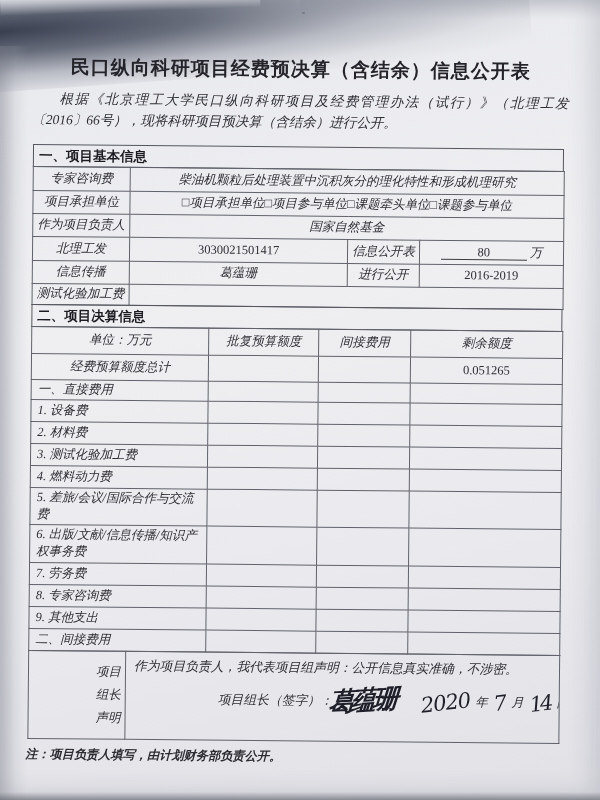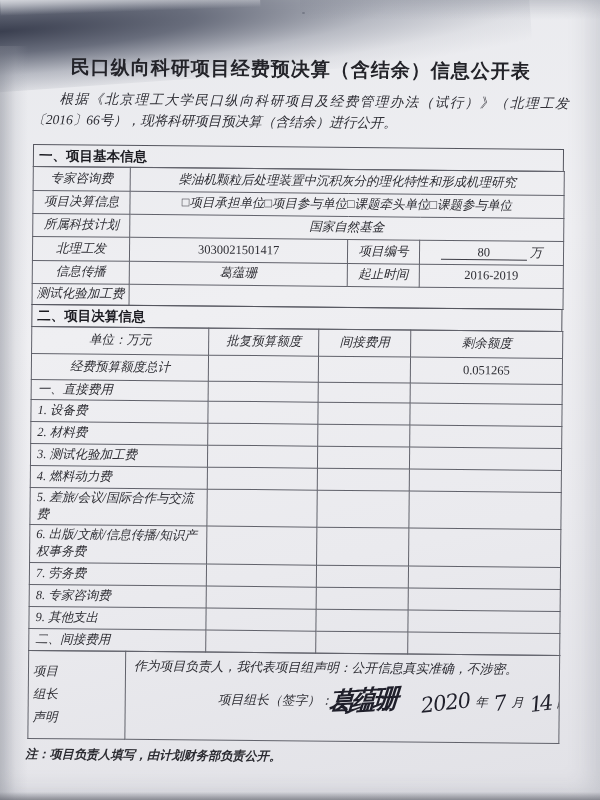--- a/index.html
+++ b/index.html
@@ -39,21 +39,21 @@
     font-family:"Liberation Sans",sans-serif;font-weight:bold;font-size:13.5px;color:#1b1b21;}
   table{border-collapse:collapse;table-layout:fixed;width:531px;margin-top:-1px;}
   td,th{border:1px solid #61626b;font-size:12.5px;font-weight:normal;padding:1px 4px;color:#2e2e34;overflow:hidden;}
   .c{text-align:center;}
   .l{text-align:left;padding-left:6px;}
   tr.h24{height:24px;} tr.h23{height:23px;} tr.h21{height:21px;}
   tr.h27{height:27px;} tr.h26{height:26px;} tr.h20{height:20px;}
   tr.h22{height:22px;} tr.h37{height:37px;} tr.h38{height:38px;} tr.h88{height:88px;}
   .uline{display:inline-block;min-width:86px;text-align:center;border-bottom:1.2px solid #3d3d46;line-height:1.15;}
 
-  .decl-label div{line-height:1.85;text-align:left;}
+  .decl-label div{line-height:1.85;text-align:right;}
   .decl-cell{vertical-align:top;padding:6px 8px 4px;}
   .decl-statement{font-size:12.8px;}
   .decl-sign{display:flex;align-items:center;margin-top:13px;position:relative;}
   .sign-label{margin-left:84px;font-size:12.8px;white-space:nowrap;}
   .hw{font-family:"DejaVu Serif",serif;font-style:italic;color:#1f1f2a;}
   .sig-name{font-size:26px;font-weight:bold;letter-spacing:-4px;transform:rotate(-4deg) skewX(-8deg);display:inline-block;margin:-8px 0 -6px -4px;white-space:nowrap;}
   .date-block{display:flex;align-items:center;margin-left:26px;white-space:nowrap;}
   .hw-num{font-size:21px;transform:rotate(-7deg);display:inline-block;letter-spacing:-1px;}
   .date-unit{font-size:12.5px;margin:0 6px 0 5px;}
   .day-num{letter-spacing:-3px;}
@@ -86,37 +86,37 @@
             <col style="width:218px">
             <col style="width:72px">
             <col style="width:144px">
           </colgroup>
         <tbody>
             <tr class="h24">
           <td class="c kai">专家咨询费</td>
           <td class="c kai" colspan="3">柴油机颗粒后处理装置中沉积灰分的理化特性和形成机理研究</td>
         </tr>
         <tr class="h23">
-          <td class="c kai">项目决算信息</td>
+          <td class="c kai">项目承担单位</td>
           <td class="c kai" colspan="3">□项目承担单位□项目参与单位□课题牵头单位□课题参与单位</td>
         </tr>
         <tr class="h23">
-          <td class="c kai">所属科技计划</td>
+          <td class="c kai">作为项目负责人</td>
           <td class="c kai" colspan="3">国家自然基金</td>
         </tr>
         <tr class="h24">
           <td class="c kai">北理工发</td>
           <td class="c">3030021501417</td>
-          <td class="c kai">项目编号</td>
+          <td class="c kai">信息公开表</td>
           <td class="c"><span class="uline">80</span> <span class="kai">万</span></td>
         </tr>
         <tr class="h23">
           <td class="c kai">信息传播</td>
           <td class="c kai">葛蕴珊</td>
-          <td class="c kai">起止时间</td>
+          <td class="c kai">进行公开</td>
           <td class="c">2016-2019</td>
         </tr>
         <tr class="h21">
           <td class="c kai">测试化验加工费</td>
           <td class="c kai" colspan="3"></td>
         </tr>
       </tbody>
         </table>
 
       <div class="sec-h" style="margin-top:-1px">二、项目决算信息</div>

